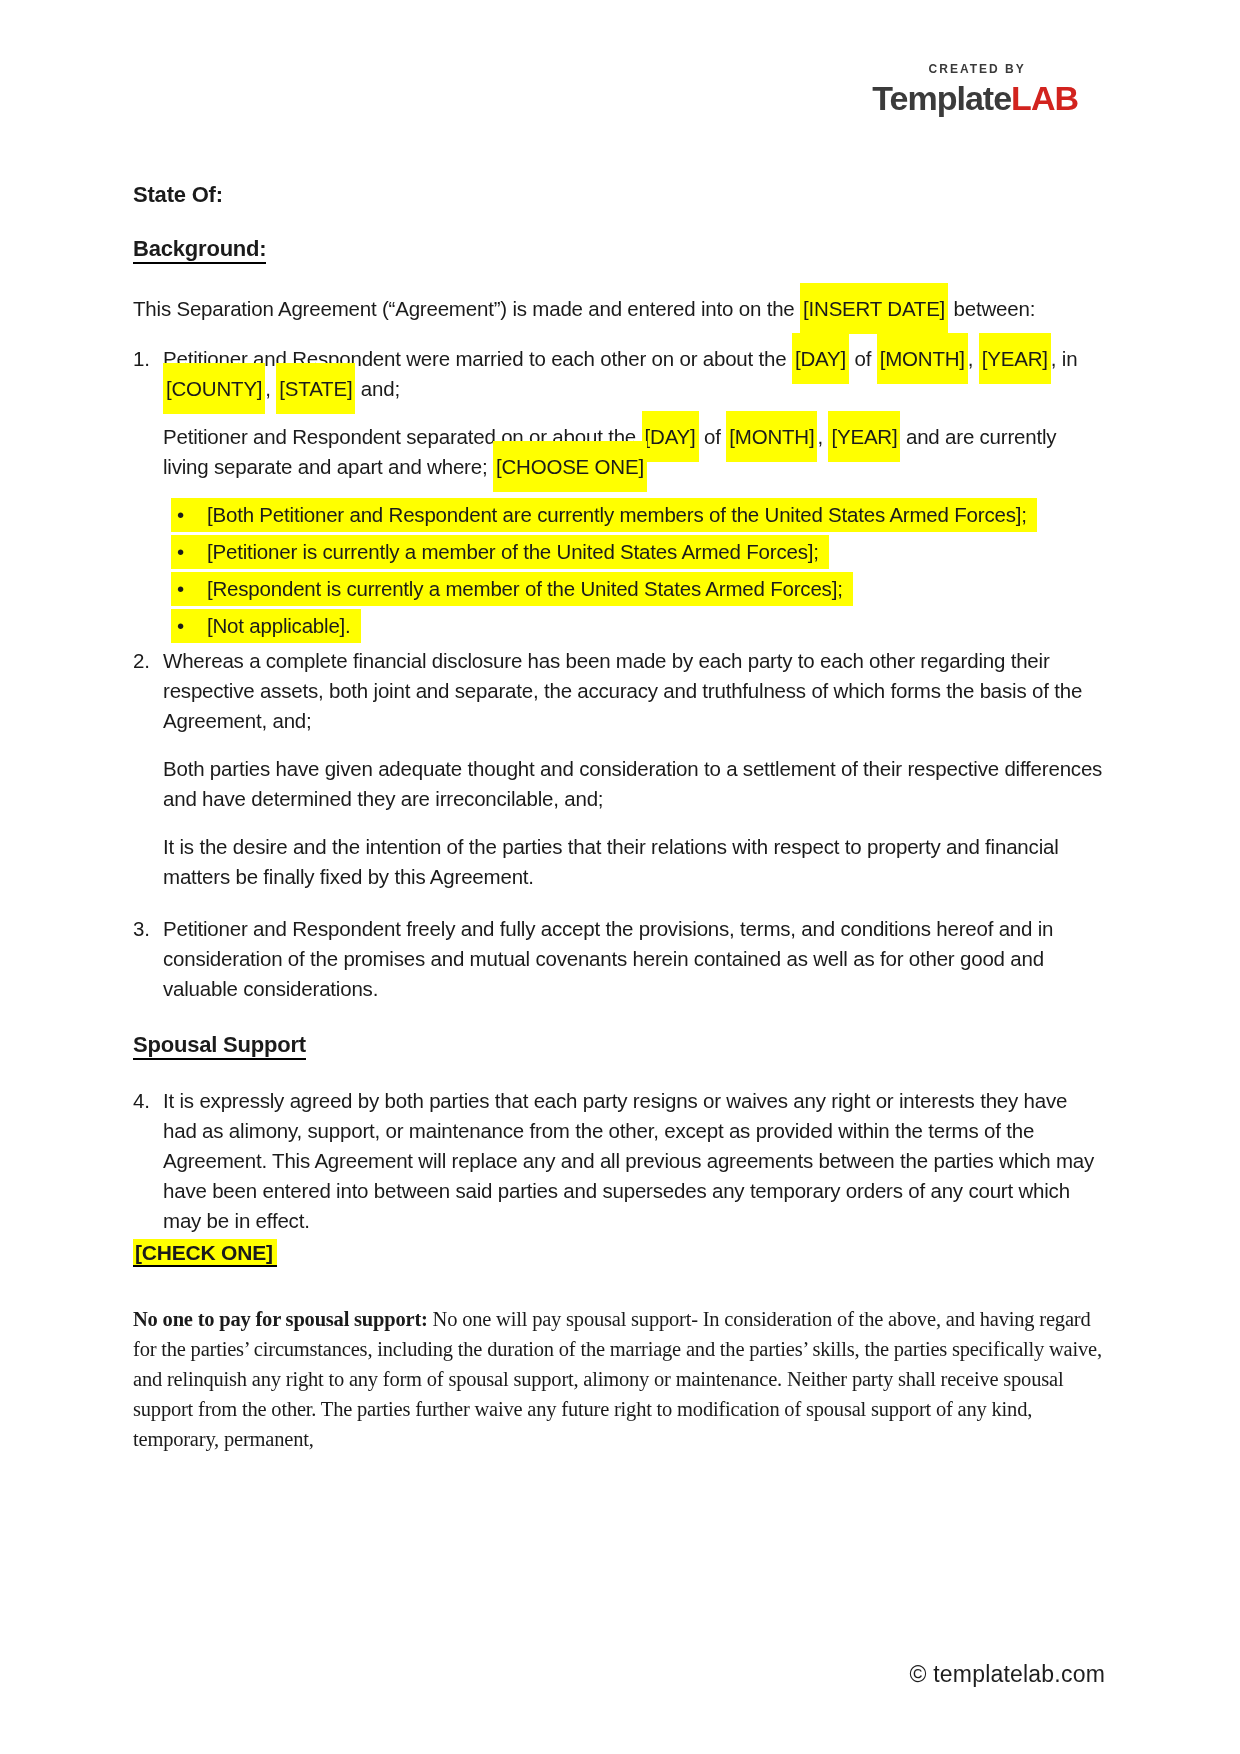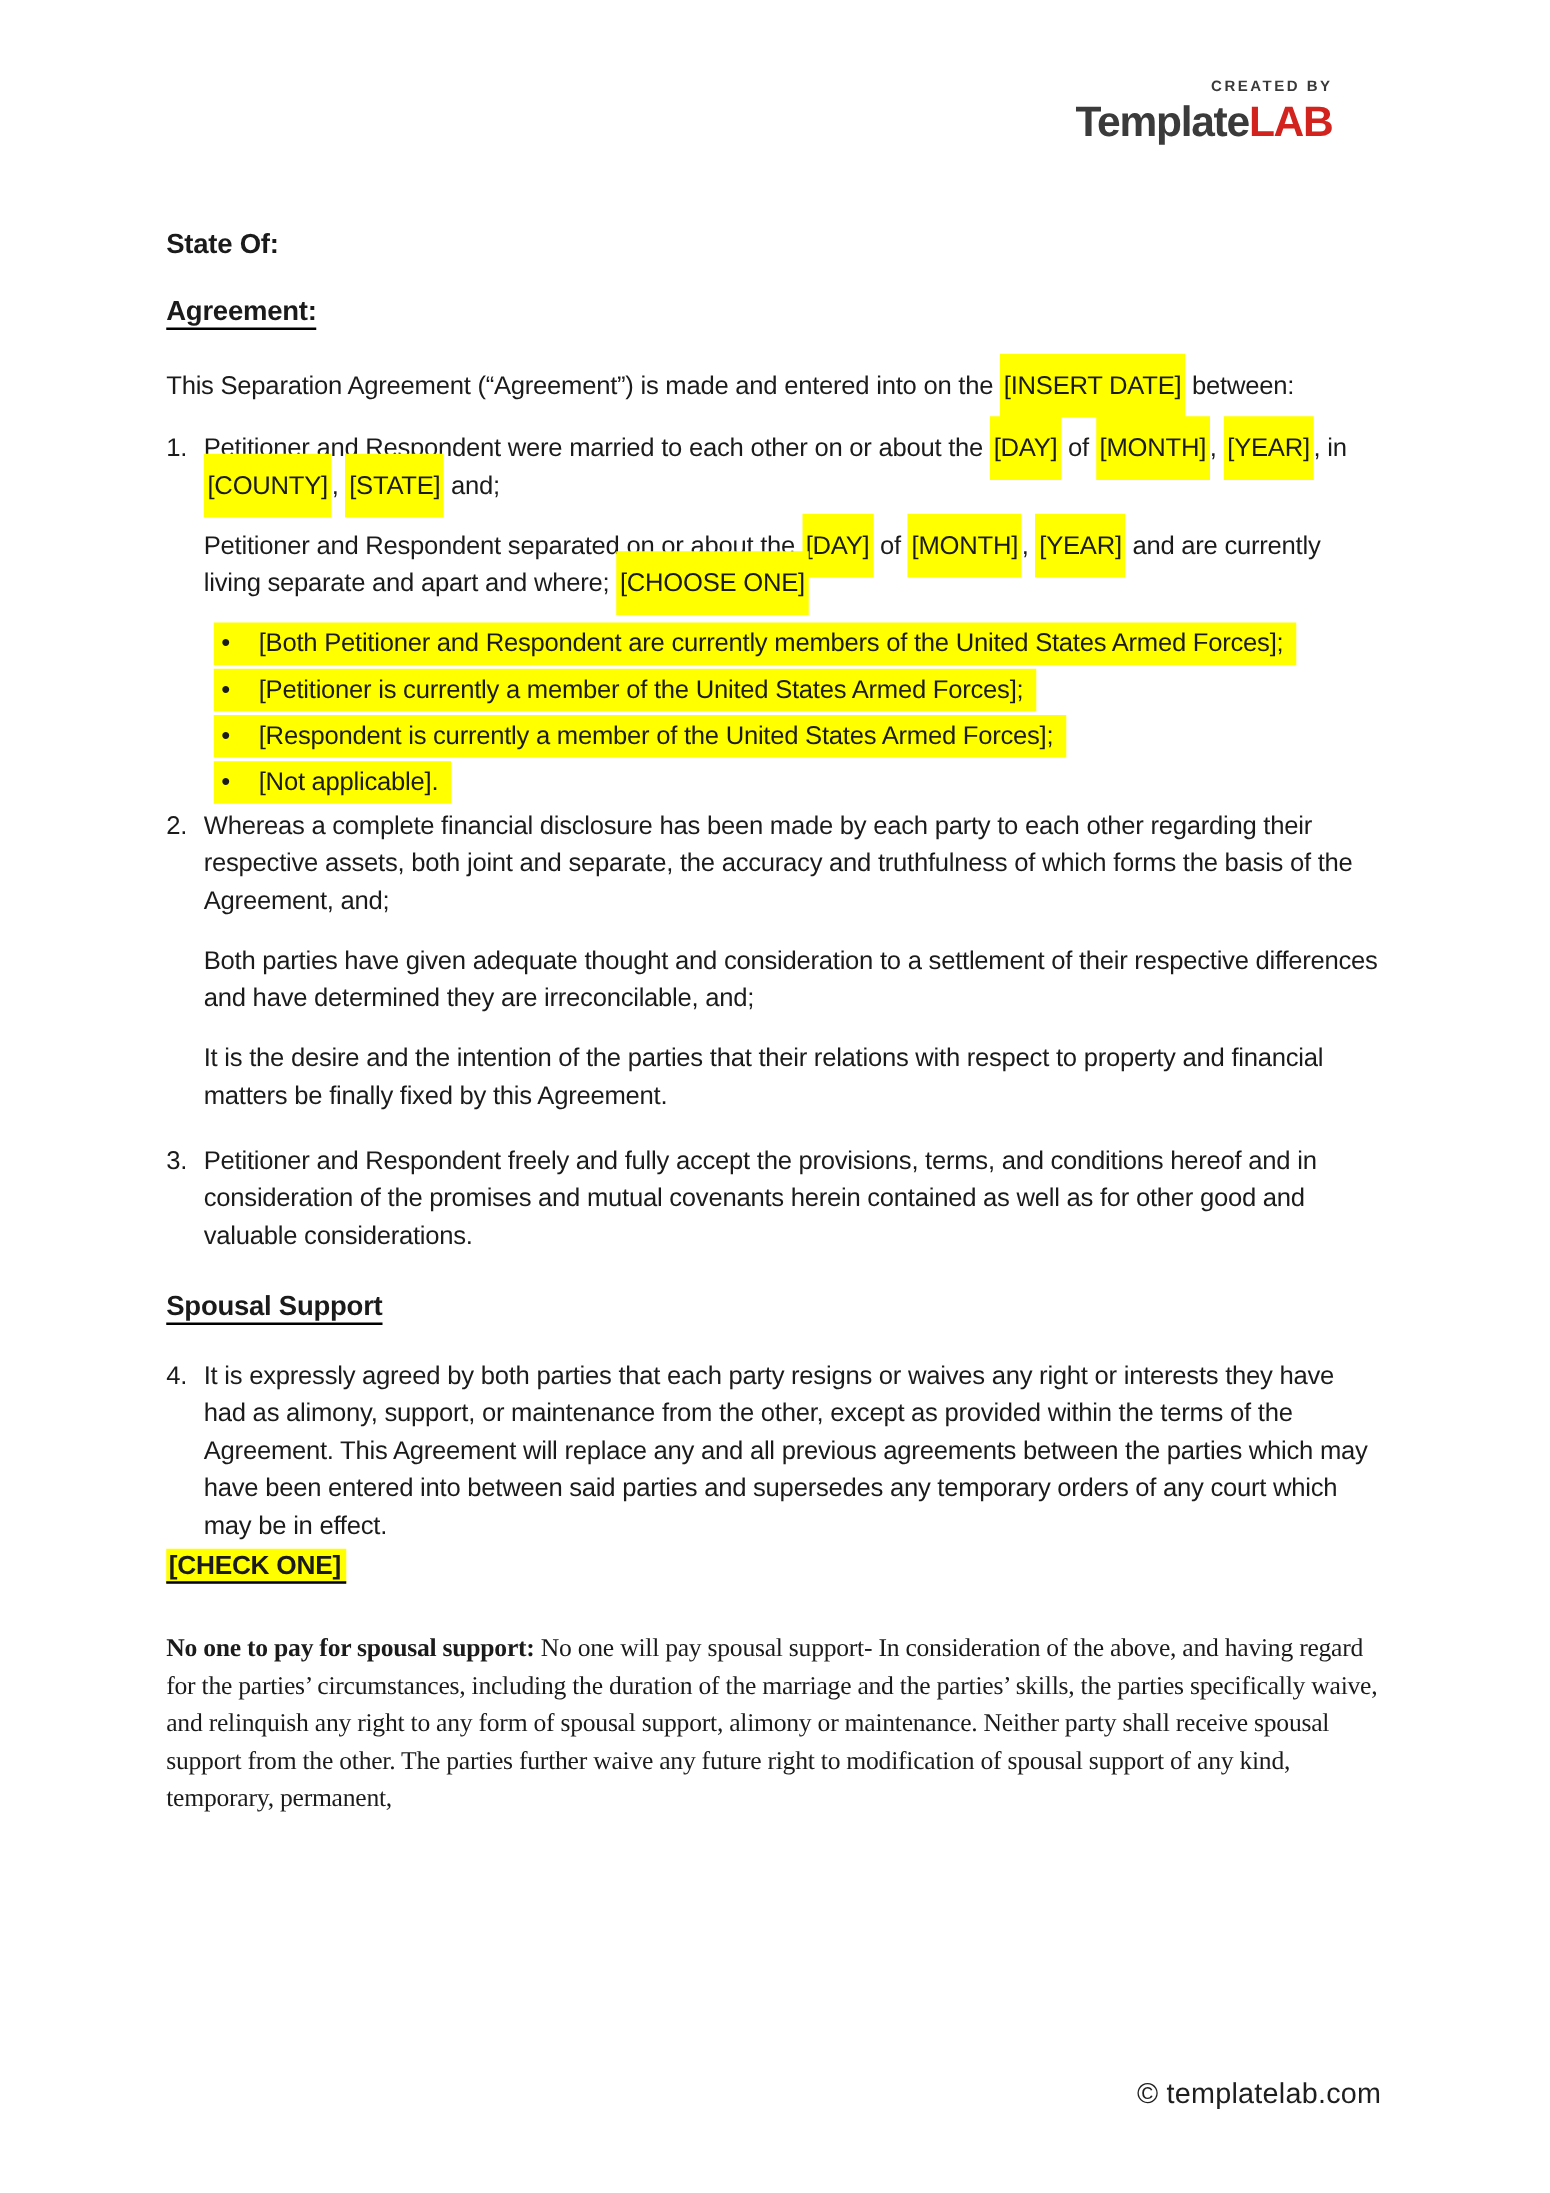--- a/index.html
+++ b/index.html
@@ -11,21 +11,21 @@
     color:#1b1b1b;
     overflow:hidden;
   }
   .content {
     padding:134px 135px 0 133px;
     font-size:20.5px;
     line-height:30px;
     letter-spacing:-0.2px;
   }
   
-  .logo-block { position:absolute; top:62px; right:174px; text-align:right; }
+  .logo-block { position:absolute; top:62px; right:162px; text-align:center; }
   .created-by {
     font-size:12px; font-weight:bold; letter-spacing:2px;
     color:#3a3a3a; margin:0 0 1px 4px;
   }
   .brand { font-size:34px; font-weight:bold; letter-spacing:-1px; line-height:42px; }
   .brand .t-dark { color:#3b3b3b; }
   .brand .t-red  { color:#d2231e; }
   
   .doc-title {
     text-align:center; font-size:33px; font-weight:bold;
@@ -72,21 +72,21 @@
   <div class="logo-block">
     <div class="created-by">CREATED BY</div>
     <div class="brand"><span class="t-dark">Template</span><span class="t-red">LAB</span></div>
   </div>
 
   <div class="content">
 
 
     <div class="h-plain">State Of:</div>
 
-    <div class="h-underline"><span>Agreement:</span></div>
+    <div class="h-underline"><span>Background:</span></div>
 
     <p class="para"><span>This Separation Agreement (“Agreement”) is made and entered into on the </span><span class="hl">[INSERT DATE]</span><span> between:</span></p>
 
 
 
     <div class="nitem">
       <div class="nnum">1.</div>
       <div class="nbody"><span>Petitioner and Respondent were married to each other on or about the </span><span class="hl">[DAY]</span><span> of </span><span class="hl">[MONTH]</span><span>, </span><span class="hl">[YEAR]</span><span>, in </span><span class="hl">[COUNTY]</span><span>, </span><span class="hl">[STATE]</span><span> and;</span></div>
     </div>
 

